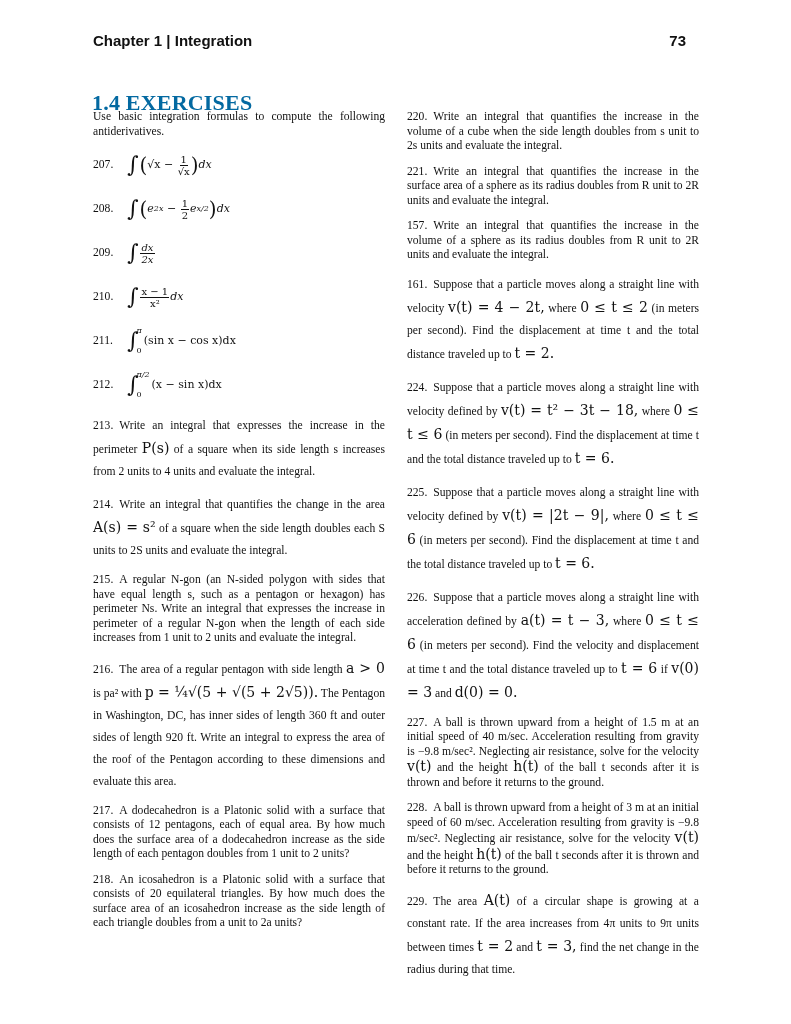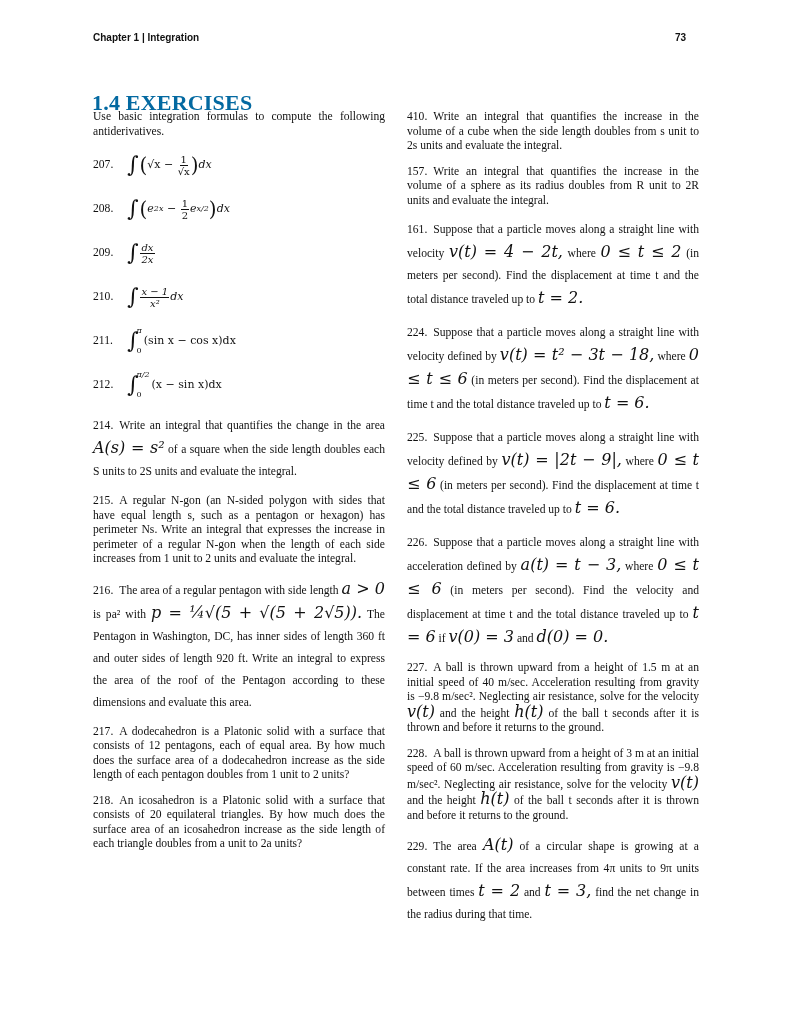--- a/index.html
+++ b/index.html
@@ -1,27 +1,27 @@
 <!DOCTYPE html>
 <html><head>
 <meta charset="utf-8">
 <style>
   html, body { margin:0; padding:0; background:#ffffff; }
   body { width:791px; height:1024px; position:relative; overflow:hidden; color:#111; }
-  .hdr { position:absolute; top:32px; font-family:"Liberation Sans", sans-serif; font-weight:bold; font-size:10px; color:#111; }
+  .hdr { position:absolute; top:32px; font-family:"Liberation Sans", sans-serif; font-weight:bold; font-size:15px; color:#111; }
   .hdr.left { left:93px; }
   .hdr.right { right:105px; }
   .title { position:absolute; left:92px; top:90px; font-family:Liberation Serif, serif; font-weight:bold; font-size:22px; color:#0369a1; letter-spacing:0.2px; }
   .col { position:absolute; top:110px; width:292px; font-family:"Liberation Serif", serif; font-size:11.6px; line-height:14.5px; text-align:justify; }
   .col.left { left:93px; }
   .col.right { left:407px; }
   .ex { margin:0 0 11px 0; }
   .ex .num { margin-right:6px; }
   .intro { margin:0 0 4px 0; }
-  .m { font-family:"DejaVu Serif", serif; font-style:italic; font-size:16px; }
+  .m { font-family:"DejaVu Serif", serif; font-size:14px; }
   .formula { display:flex; align-items:center; height:44px; margin:0; }
   .formula .num { width:34px; flex:none; }
   .fx { font-family:"DejaVu Serif", serif; font-size:11px; display:inline-flex; align-items:center; }
   .intg { font-size:22px; font-style:italic; line-height:1; margin-right:1px; font-family:"DejaVu Serif", serif; }
   .frac { display:inline-flex; flex-direction:column; align-items:center; font-size:10px; line-height:11px; vertical-align:middle; margin:0 1px; }
   .frac .top { border-bottom:1px solid #111; padding:0 1px; }
   .lim { display:inline-flex; flex-direction:column; justify-content:space-between; height:34px; font-size:8px; margin-left:-3px; margin-right:2px; }
   .big { font-size:20px; line-height:1; }
   sup { font-size:8px; }
   .tall { line-height:22px; }
@@ -74,21 +74,21 @@
           <span class="top">dx</span>
           <span>2x</span>
         </span>
     </span>
   </div>
 
   <div class="formula">
     <span class="num">210.</span>
     <span class="fx">
       <span class="intg">∫</span>
-      <span class="frac" style="font-style:italic">
+      <span class="frac" style="">
           <span class="top">x − 1</span>
           <span>x²</span>
         </span>
       <i>dx</i>
     </span>
   </div>
 
   <div class="formula">
     <span class="num">211.</span>
     <span class="fx">
@@ -106,36 +106,38 @@
     <span class="fx">
       <span class="intg">∫</span>
       <span class="lim">
           <i>π/2</i>
           <span>0</span>
         </span>
       <span>(x − sin x)dx</span>
     </span>
   </div>
 
+  <p class="ex tall"><span class="num">213.</span><span>Write an integral that expresses the increase in the perimeter </span><span class="m">P(s)</span><span> of a square when its side length s increases from 2 units to 4 units and evaluate the integral.</span></p>
 
   <p class="ex tall"><span class="num">214.</span><span>Write an integral that quantifies the change in the area </span><span class="m">A(s) = s²</span><span> of a square when the side length doubles each S units to 2S units and evaluate the integral.</span></p>
 
   <p class="ex"><span class="num">215.</span><span>A regular N-gon (an N-sided polygon with sides that have equal length s, such as a pentagon or hexagon) has perimeter Ns. Write an integral that expresses the increase in perimeter of a regular N-gon when the length of each side increases from 1 unit to 2 units and evaluate the integral.</span></p>
 
   <p class="ex tall"><span class="num">216.</span><span>The area of a regular pentagon with side length </span><span class="m">a &gt; 0</span><span> is pa² with </span><span class="m">p = ¼√(5 + √(5 + 2√5)).</span><span> The Pentagon in Washington, DC, has inner sides of length 360 ft and outer sides of length 920 ft. Write an integral to express the area of the roof of the Pentagon according to these dimensions and evaluate this area.</span></p>
 
   <p class="ex"><span class="num">217.</span><span>A dodecahedron is a Platonic solid with a surface that consists of 12 pentagons, each of equal area. By how much does the surface area of a dodecahedron increase as the side length of each pentagon doubles from 1 unit to 2 units?</span></p>
 
   <p class="ex"><span class="num">218.</span><span>An icosahedron is a Platonic solid with a surface that consists of 20 equilateral triangles. By how much does the surface area of an icosahedron increase as the side length of each triangle doubles from a unit to 2a units?</span></p>
 
 </div>
 
 <div class="col right">
-  <p class="ex"><span class="num">410.</span><span>Write an integral that quantifies the increase in the volume of a cube when the side length doubles from s unit to 2s units and evaluate the integral.</span></p>
+  <p class="ex"><span class="num">220.</span><span>Write an integral that quantifies the increase in the volume of a cube when the side length doubles from s unit to 2s units and evaluate the integral.</span></p>
 
+  <p class="ex"><span class="num">221.</span><span>Write an integral that quantifies the increase in the surface area of a sphere as its radius doubles from R unit to 2R units and evaluate the integral.</span></p>
 
   <p class="ex"><span class="num">157.</span><span>Write an integral that quantifies the increase in the volume of a sphere as its radius doubles from R unit to 2R units and evaluate the integral.</span></p>
 
   <p class="ex tall"><span class="num">161.</span><span>Suppose that a particle moves along a straight line with velocity </span><span class="m">v(t) = 4 − 2t,</span><span> where </span><span class="m">0 ≤ t ≤ 2</span><span> (in meters per second). Find the displacement at time t and the total distance traveled up to </span><span class="m">t = 2.</span></p>
 
   <p class="ex tall"><span class="num">224.</span><span>Suppose that a particle moves along a straight line with velocity defined by </span><span class="m">v(t) = t² − 3t − 18,</span><span> where </span><span class="m">0 ≤ t ≤ 6</span><span> (in meters per second). Find the displacement at time t and the total distance traveled up to </span><span class="m">t = 6.</span></p>
 
   <p class="ex tall"><span class="num">225.</span><span>Suppose that a particle moves along a straight line with velocity defined by </span><span class="m">v(t) = |2t − 9|,</span><span> where </span><span class="m">0 ≤ t ≤ 6</span><span> (in meters per second). Find the displacement at time t and the total distance traveled up to </span><span class="m">t = 6.</span></p>
 
   <p class="ex tall"><span class="num">226.</span><span>Suppose that a particle moves along a straight line with acceleration defined by </span><span class="m">a(t) = t − 3,</span><span> where </span><span class="m">0 ≤ t ≤ 6</span><span> (in meters per second). Find the velocity and displacement at time t and the total distance traveled up to </span><span class="m">t = 6</span><span> if </span><span class="m">v(0) = 3</span><span> and </span><span class="m">d(0) = 0.</span></p>

